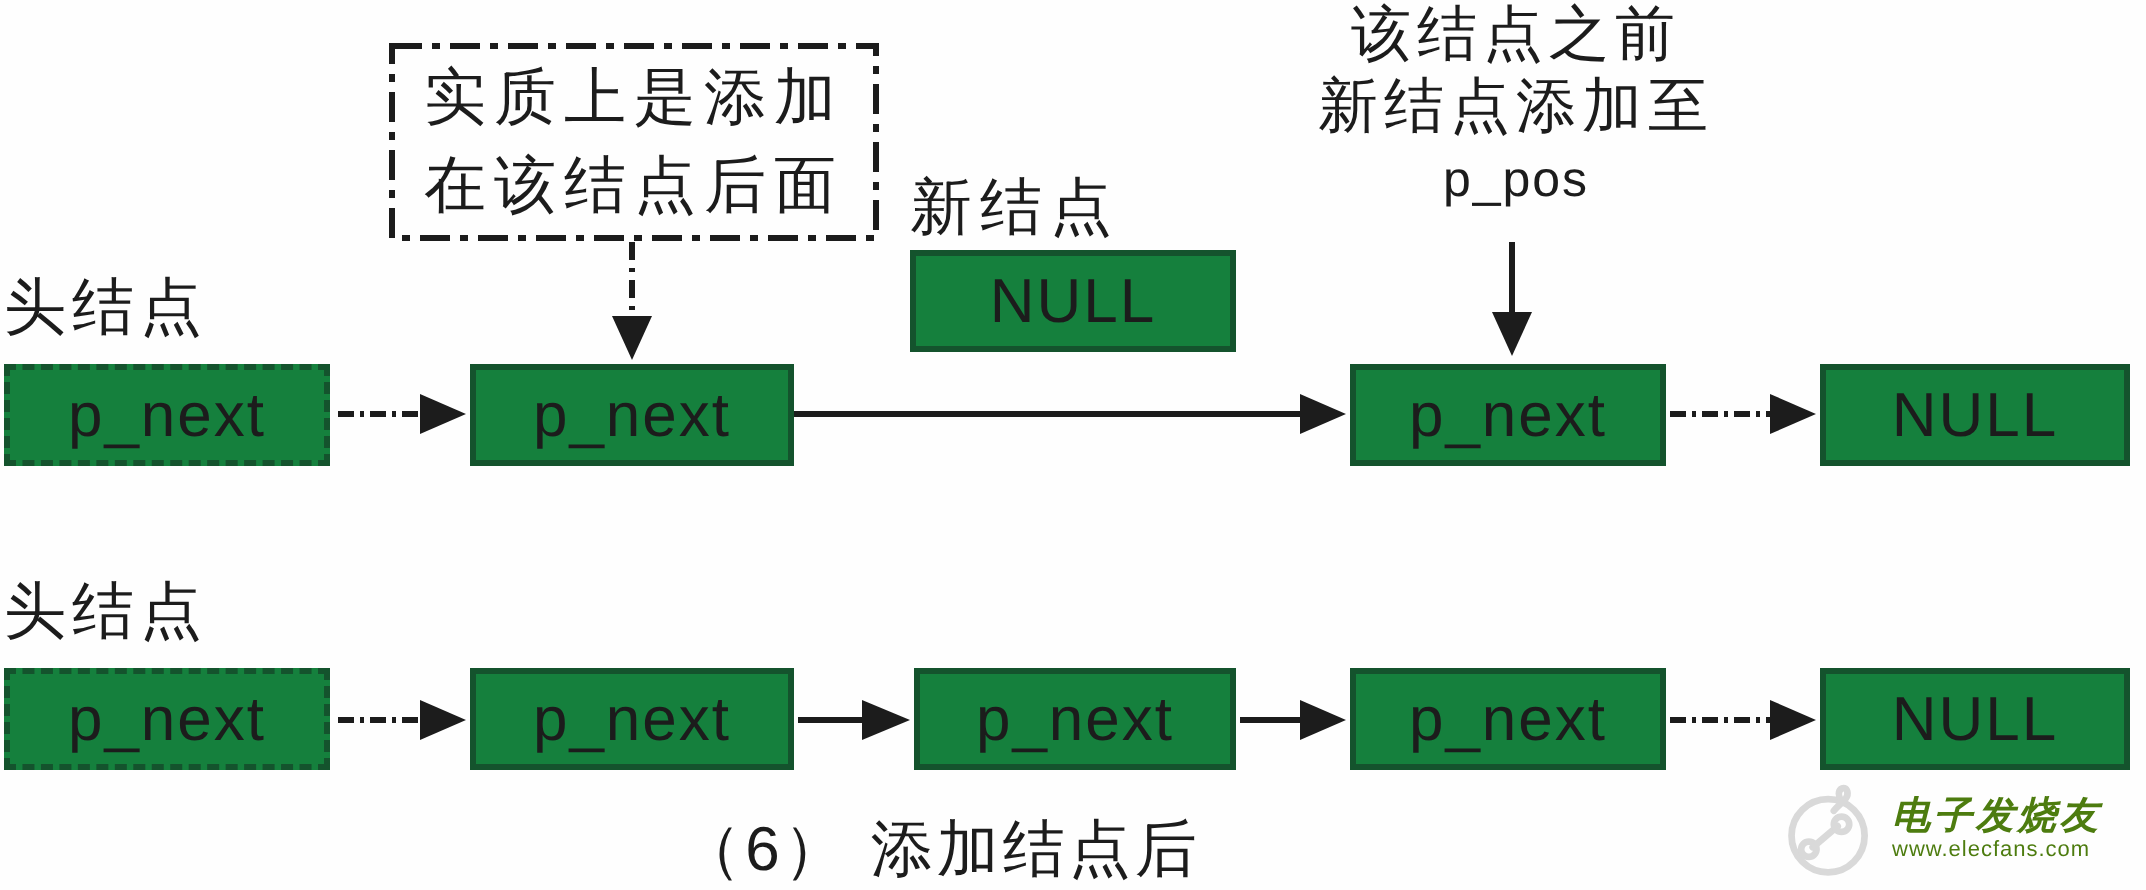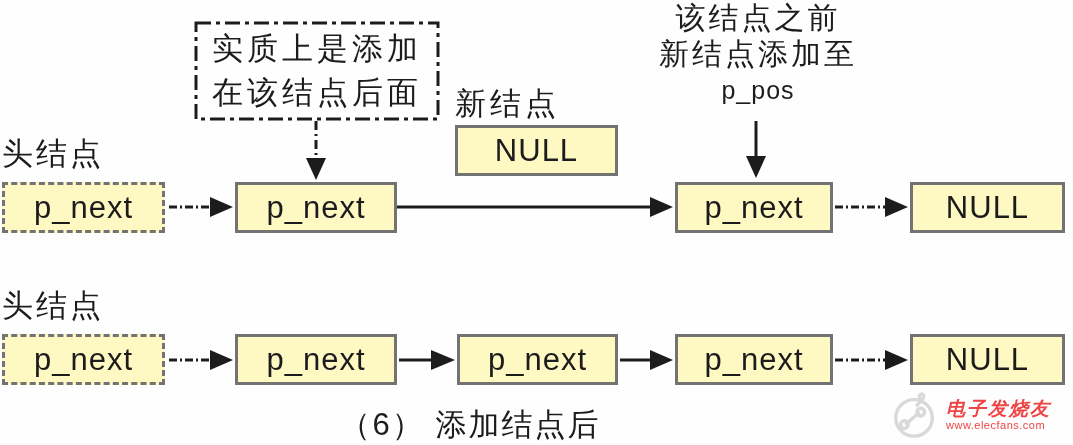--- a/index.html
+++ b/index.html
@@ -3,40 +3,40 @@
 <meta charset="utf-8">
 <style>
   html,body{margin:0;padding:0;background:#fff;}
   .canvas{
     position:relative;width:1073px;height:445px;background:#fefefe;
     font-family:Liberation Sans, sans-serif;color:#1c1c1c;overflow:hidden;
   }
   .overlay{position:absolute;left:0;top:0;width:1073px;height:445px;pointer-events:none;}
   .node{
     position:absolute;box-sizing:border-box;height:51px;
-    border:3px solid #737373;background:#fef9c3;
+    border:3px solid #14532d;background:#15803d;
     display:flex;align-items:center;justify-content:center;
     font-size:31px;letter-spacing:1px;
   }
   .node.dashed{border-style:dashed;}
   .lbl{position:absolute;text-align:left;font-size:31px;letter-spacing:3px;white-space:nowrap;}
   .annotation-left{
     position:absolute;left:196px;top:23px;width:242px;height:96px;
     display:flex;flex-direction:column;align-items:center;justify-content:center;
     font-size:31px;letter-spacing:4px;line-height:44px;white-space:nowrap;
   }
   .annotation-right{
     position:absolute;left:628px;top:0px;width:260px;text-align:center;
     font-size:30px;letter-spacing:3px;line-height:36px;white-space:nowrap;
   }
   .annotation-right .ppos{font-size:25px;letter-spacing:1px;}
   .caption{position:absolute;left:235px;width:470px;text-align:center;font-size:31px;letter-spacing:2px;white-space:nowrap;}
   .watermark{
     position:absolute;left:890px;top:386px;width:183px;height:58px;
-    display:flex;align-items:center;gap:6px;color:#ef4444;user-select:none;
+    display:flex;align-items:center;gap:6px;color:#4d7c0f;user-select:none;
   }
   .wm-text{display:flex;flex-direction:column;line-height:1.1;}
   .wm-brand{font-size:19px;font-weight:bold;letter-spacing:2px;font-style:italic;}
   .wm-url{font-size:11px;letter-spacing:0.5px;}
 </style>
 </head>
 <body>
 
 <div class="canvas">
 

